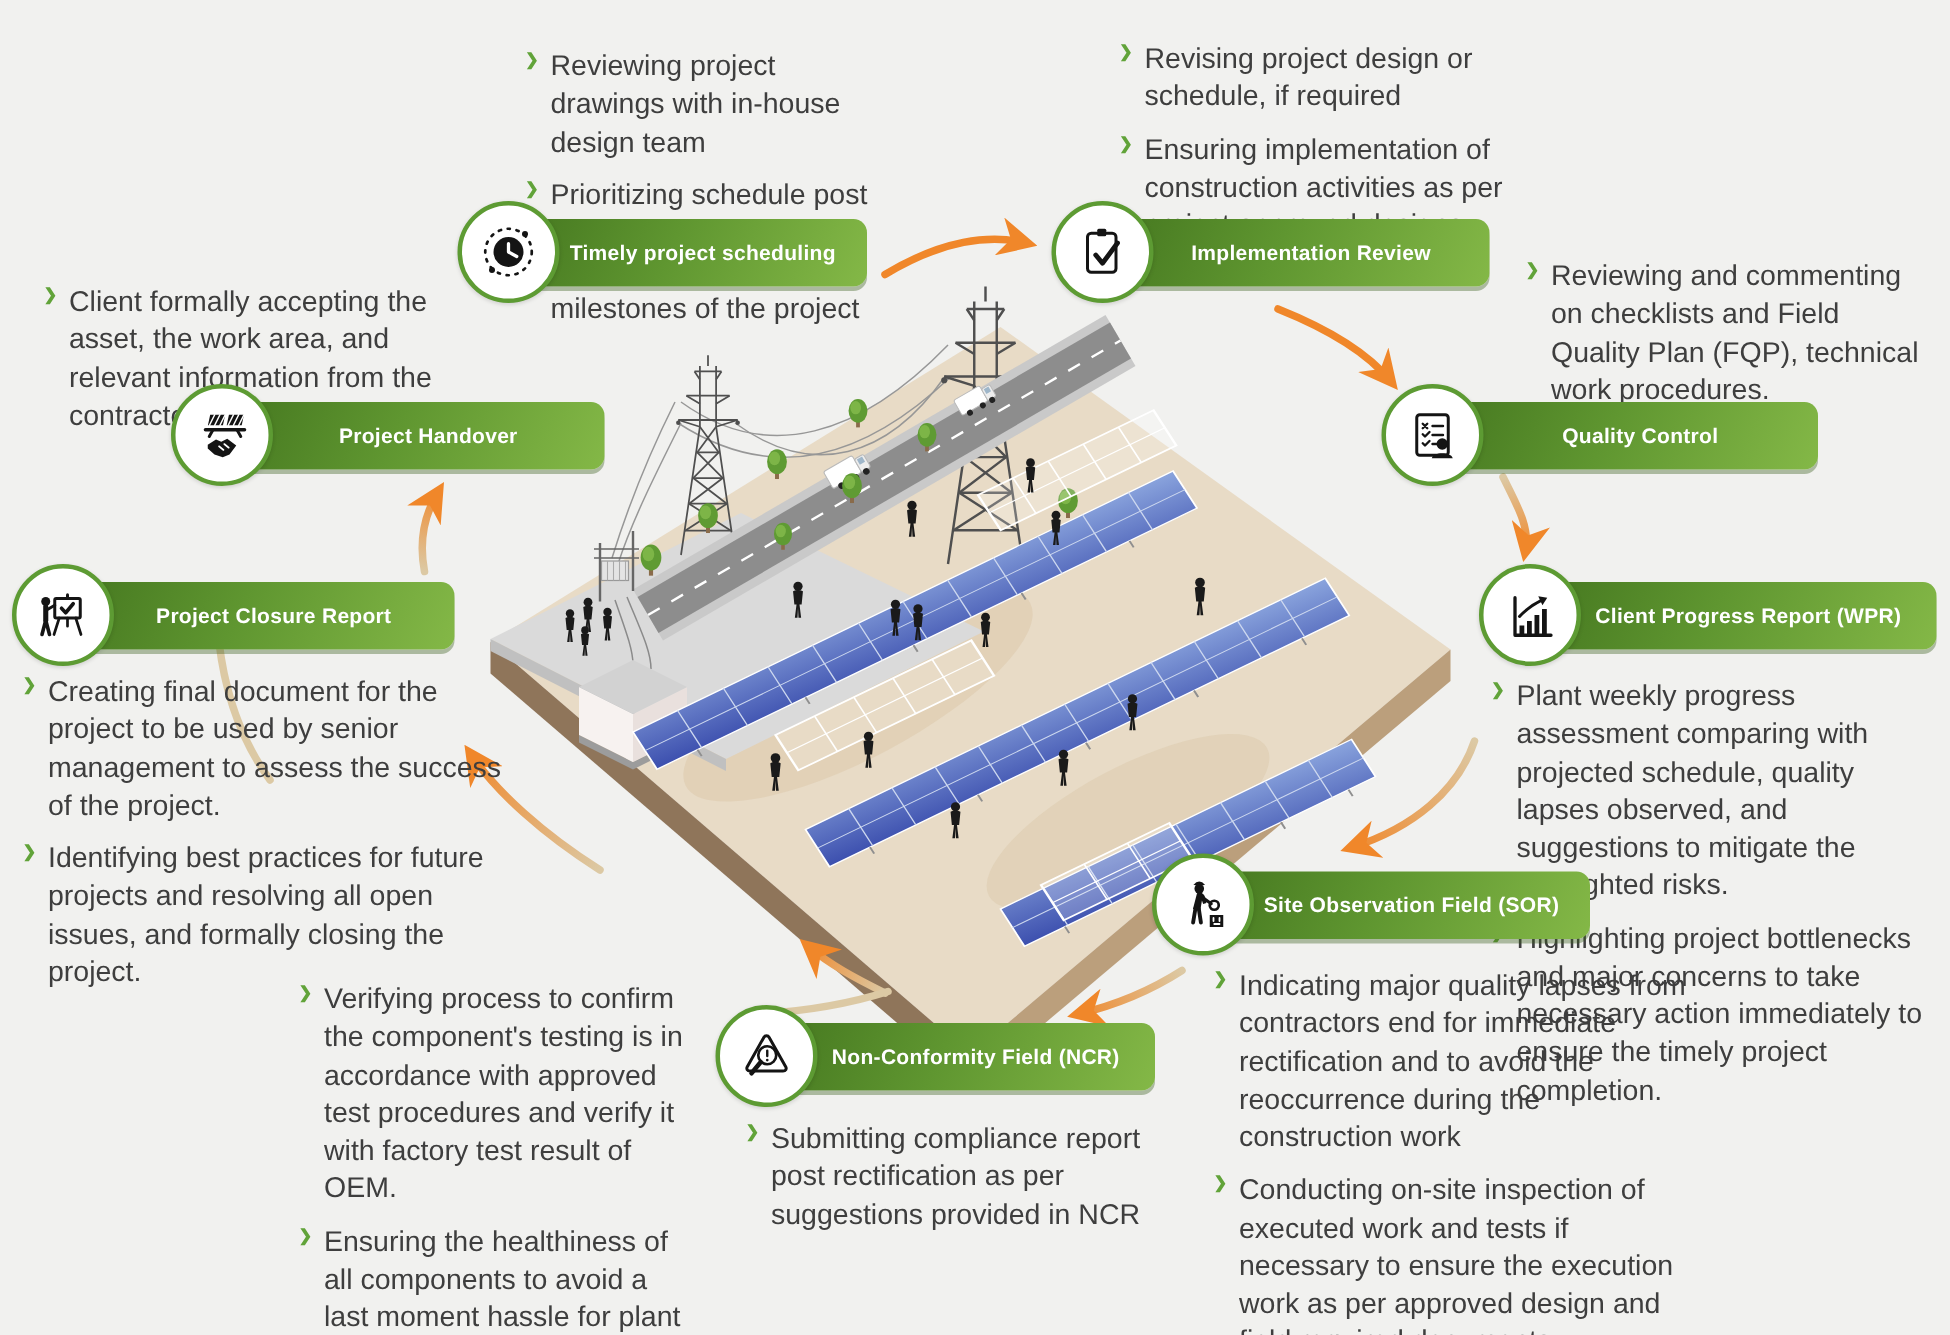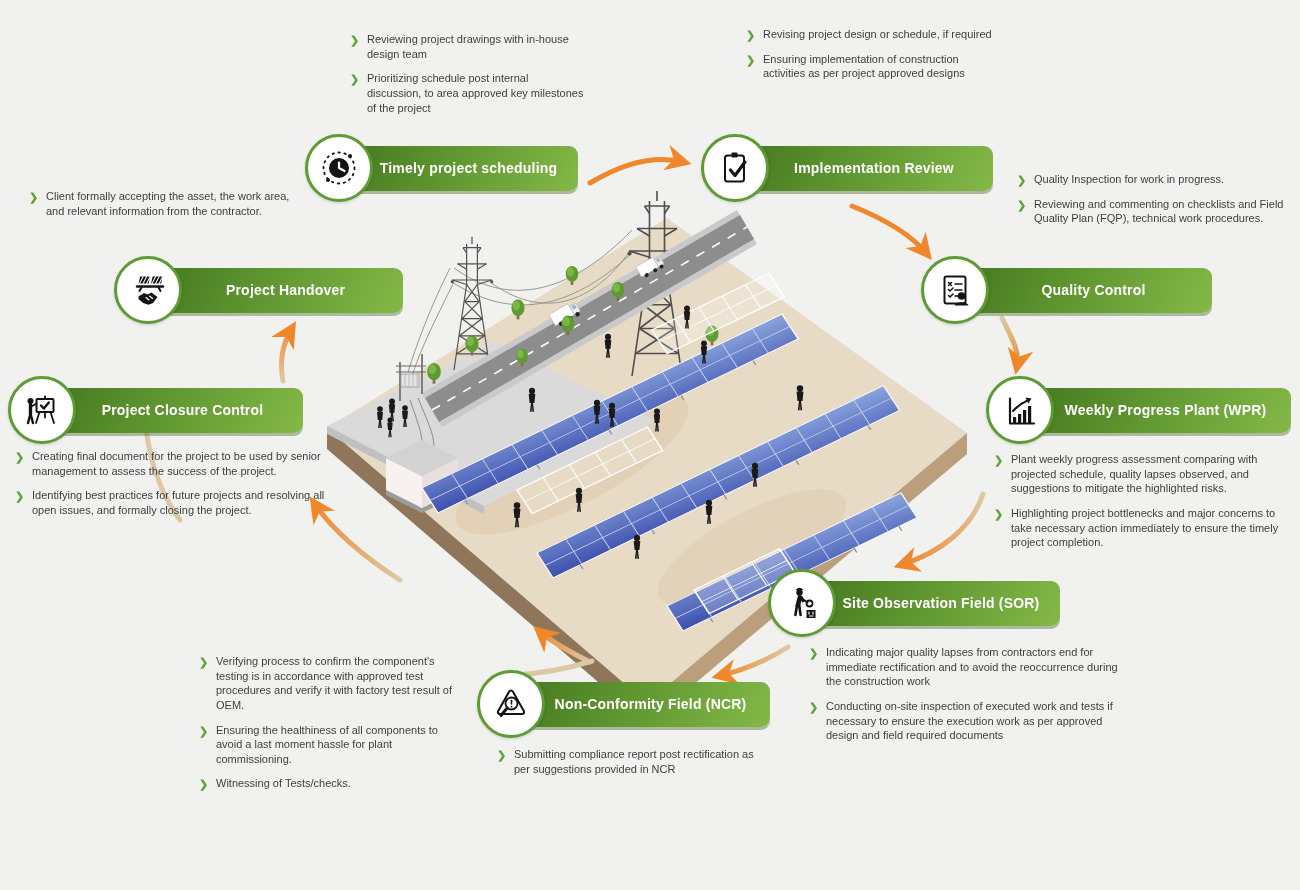--- a/index.html
+++ b/index.html
@@ -13,21 +13,21 @@
   .circle{width:68px;height:68px;border-radius:50%;background:#fff;border:3px solid #5d9b33;
           box-sizing:border-box;display:flex;align-items:center;justify-content:center;flex:none;
           z-index:2;box-shadow:0 1px 3px rgba(0,0,0,.15)}
   .banner{margin-left:-34px;height:45px;border-radius:9px;color:#fff;font-weight:bold;font-size:14px;
           background:linear-gradient(115deg,#44761f 0%,#5f9630 45%,#84b847 100%);
           display:flex;align-items:center;justify-content:center;padding:0 24px 0 44px;
           box-sizing:border-box;white-space:nowrap;letter-spacing:.2px;
           box-shadow:0 3px 0 rgba(58,94,28,.38)}
   .bullets{position:absolute;z-index:4}
   .bullets ul{margin:0;padding:0;list-style:none}
-  .bullets li{position:relative;padding-left:17px;margin-bottom:10px;font-size:11px;
+  .bullets li{position:relative;padding-left:17px;margin-bottom:10px;font-size:19px;
               line-height:1.33;color:#3e3e3e;font-weight:500}
   .bullets li::before{content:"❯";position:absolute;left:0;top:1px;color:#61a339;
                       font-size:11px;font-weight:bold}
 </style>
 </head>
 <body>
 
 <div class="canvas">
 
   <svg class="illustration" width="660" height="530" viewBox="0 0 660 530">
@@ -262,21 +262,21 @@
       <svg width="40" height="40" viewBox="0 0 40 40" fill="none" stroke="#141414" stroke-linecap="round" stroke-linejoin="round">
         <path d="M10,8.5 V33.5 H34" stroke-width="2.2"></path>
         <rect x="13" y="27" width="3.2" height="6.5" fill="#141414" stroke="none"></rect>
         <rect x="18" y="24" width="3.2" height="9.5" fill="#141414" stroke="none"></rect>
         <rect x="23" y="20" width="3.2" height="13.5" fill="#141414" stroke="none"></rect>
         <rect x="28" y="16" width="3.2" height="17.5" fill="#141414" stroke="none"></rect>
         <path d="M13,21 C18,15.5 23,12.5 28.5,9.8" stroke-width="2"></path>
         <path d="M25.5,7.5 l6,1 -3.2,5 z" fill="#141414" stroke="none"></path>
       </svg>
     </div>
-    <div class="banner" style="width:271px">Weekly Progress Plant (WPR)</div>
+    <div class="banner" style="width:271px">Client Progress Report (WPR)</div>
   </div>
 
   <div class="chip" style="left:768px;top:569px">
     <div class="circle">
       <svg width="40" height="40" viewBox="0 0 40 40" fill="none" stroke="#141414" stroke-linecap="round" stroke-linejoin="round">
         <circle cx="17.5" cy="9.5" r="3.2" fill="#141414" stroke="none"></circle>
         <path d="M13.6,7 q3.9,-4.6 7.8,0 z" fill="#141414" stroke="none"></path>
         <path d="M16,12.5 c3,-1 5,.5 5.5,3 l.8,3.5 -2.2,.6 -.8,-2.3 -1,6 -5,-.3 z" fill="#141414" stroke="none"></path>
         <path d="M15,22.5 l-1.6,9.5 M17.2,22.8 l1.4,9.2" stroke-width="2.6"></path>
         <path d="M20,15.5 l5.5,4" stroke-width="2"></path>
@@ -308,21 +308,21 @@
         <rect x="14.5" y="9" width="17" height="13" rx="1" stroke-width="2"></rect>
         <path d="M23,6.5 v2.5" stroke-width="2"></path>
         <path d="M17.5,22 l-3.5,11 M28.5,22 l3.5,11 M23,22 v5.5" stroke-width="1.8"></path>
         <path d="M19,15.5 l2.8,3 5,-6" stroke-width="2.4"></path>
         <circle cx="8.5" cy="11" r="3" fill="#141414" stroke="none"></circle>
         <path d="M8.5,14.5 v9" stroke-width="3.4"></path>
         <path d="M8.5,17 l6,-3.5" stroke-width="2"></path>
         <path d="M8.5,23.5 l-2.5,9.5 M8.5,23.5 l2.5,9.5" stroke-width="2.4"></path>
       </svg>
     </div>
-    <div class="banner" style="width:261px">Project Closure Control</div>
+    <div class="banner" style="width:261px">Project Closure Report</div>
   </div>
 
   <div class="chip" style="left:114px;top:256px">
     <div class="circle">
       <svg width="40" height="40" viewBox="0 0 40 40" fill="none" stroke="#141414" stroke-linecap="round" stroke-linejoin="round">
         <g transform="skewX(-12)">
           <rect x="13.5" y="6.5" width="10" height="7" fill="#141414" stroke="none"></rect>
           <rect x="26" y="6.5" width="10" height="7" fill="#141414" stroke="none"></rect>
           <path d="M16.5,6.5 l-2,7 M20,6.5 l-2,7 M23.5,6.5 l-2,7 M29,6.5 l-2,7 M32.5,6.5 l-2,7 M36,6.5 l-2,7" stroke="#fff" stroke-width="1"></path>
         </g>
@@ -344,21 +344,20 @@
 
   <div class="bullets" style="left:746px;top:27px;width:256px">
     <ul>
       <li>Revising project design or schedule, if required</li>
       <li>Ensuring implementation of construction activities as per project approved designs</li>
     </ul>
   </div>
 
   <div class="bullets" style="left:1017px;top:172px;width:268px">
     <ul>
-      <li>Quality Inspection for work in progress.</li>
       <li>Reviewing and commenting on checklists and Field Quality Plan (FQP), technical work procedures.</li>
     </ul>
   </div>
 
   <div class="bullets" style="left:994px;top:452px;width:300px">
     <ul>
       <li>Plant weekly progress assessment comparing with projected schedule, quality lapses observed, and suggestions to mitigate the highlighted risks.</li>
       <li>Highlighting project bottlenecks and major concerns to take necessary action immediately to ensure the timely project completion.</li>
     </ul>
   </div>

